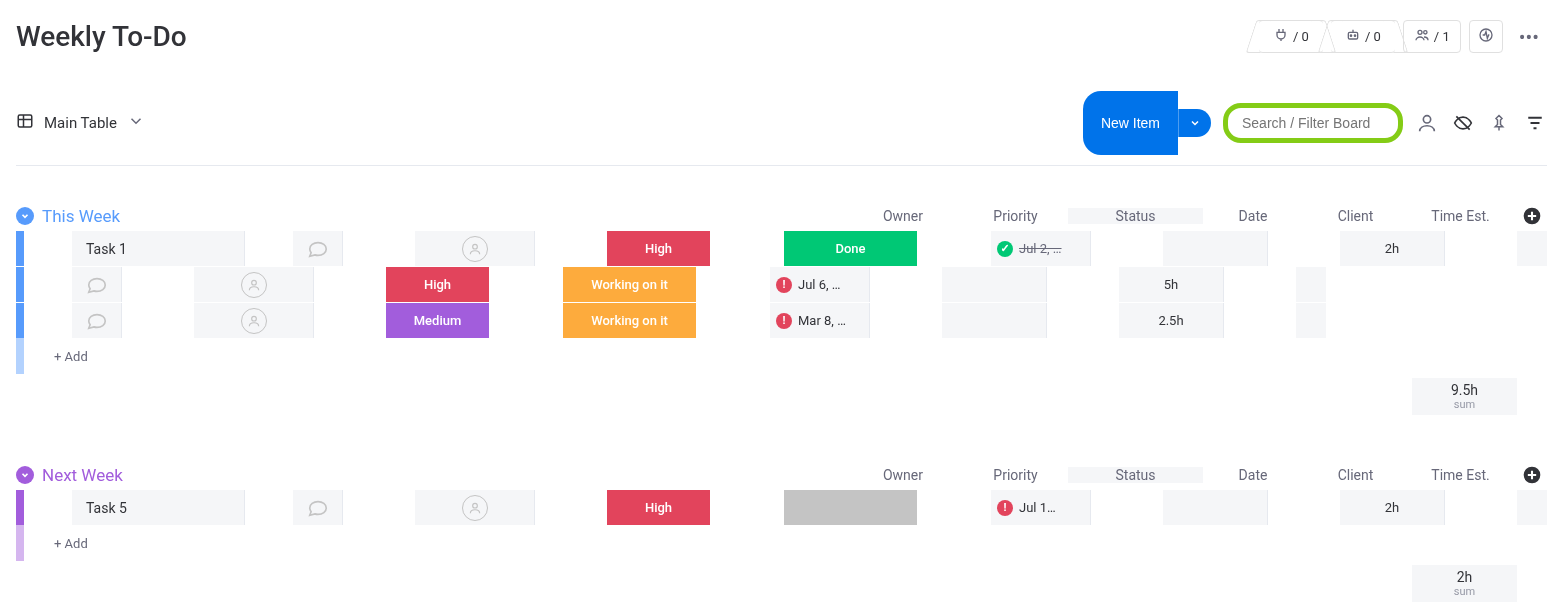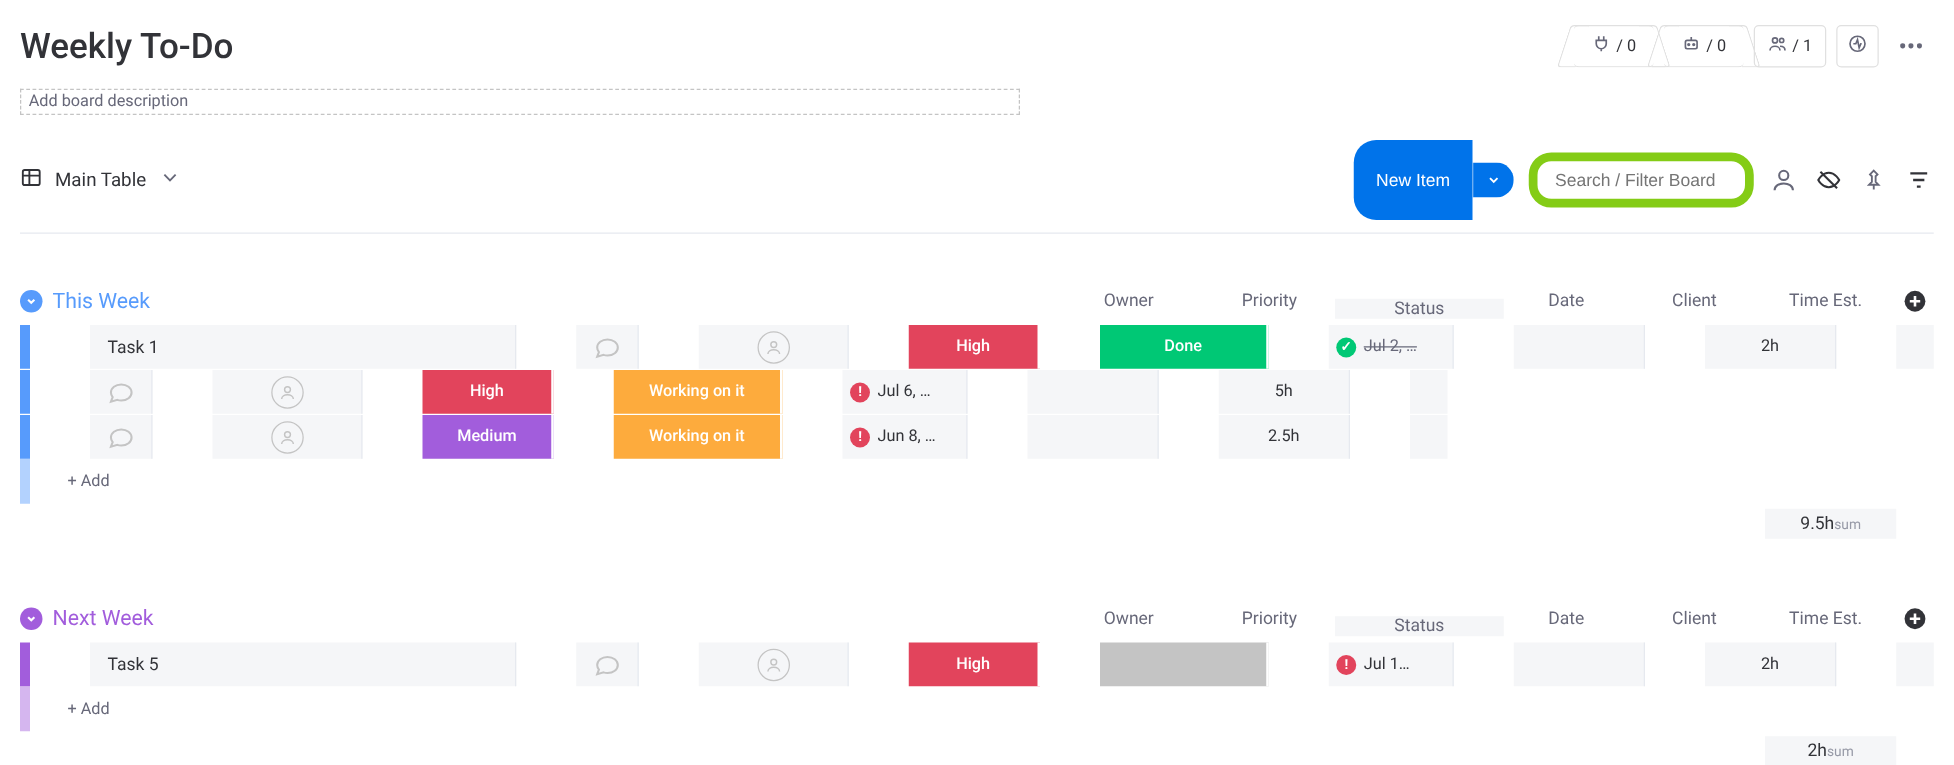--- a/index.html
+++ b/index.html
@@ -23,74 +23,73 @@
 
   
   .toolbar { display: flex; align-items: center; justify-content: space-between; border-bottom: 1px solid #e6e9ef; padding-bottom: 10px; margin-top: 20px; gap: 28px; }
   .view-selector { display: flex; align-items: center; gap: 10px; color: #323338; cursor: pointer; font-size: 15px; }
   .view-selector svg { width: 18px; height: 18px; }
 
   .toolbar-right { display: flex; align-items: center; gap: 12px; }
   .new-item { display: flex; align-items: center; }
   .new-item-btn { background: #0073ea; color: #fff; border: none; border-radius: 18px 0 0 18px; padding: 24px 18px; font-size: 14px; font-weight: 500; cursor: pointer; }
   .new-item-caret { background: #0073ea; color: #fff; border: none; border-left: 1px solid rgba(255,255,255,0.3); border-radius: 0 18px 18px 0; padding: 8px 10px; cursor: pointer; display: flex; align-items: center; }
-  .search-input { border: 7px solid #84cc16; border-radius: 18px; padding: 7px 14px; width: 180px; font-size: 14px; color: #676879; }
+  .search-input { border: 5px solid #84cc16; border-radius: 18px; padding: 7px 14px; width: 180px; font-size: 14px; color: #676879; }
   .tool-icon { color: #676879; cursor: pointer; display: flex; align-items: center; justify-content: center; width: 24px; height: 24px; }
 
   
   .groups { margin-top: 40px; }
   .group { margin-bottom: 50px; }
   .group-header { display: flex; align-items: center; }
   .collapse { width: 18px; height: 18px; border-radius: 50%; display: flex; align-items: center; justify-content: center; color: #fff; margin-right: 8px; cursor: pointer; }
   .collapse svg { width: 10px; height: 10px; }
   .group-title { font-size: 17px; font-weight: 400; }
   .cols { display: flex; margin-left: auto; }
   .colhead { color: #676879; text-align: center; font-size: 14px; display: flex; align-items: center; justify-content: center; }
-  .colhead.status { background: #f5f6f8; margin-top: 12px; }
+  .colhead.status { background: #f5f6f8; }
 
   .add-col { width: 30px; display: flex; align-items: center; justify-content: center; cursor: pointer; margin-left: 4px; }
 
   .rows { margin-top: 4px; }
   .row { display: flex; height: 36px; border-top: 1px solid #fff; align-items: stretch; gap: 48px; }
   .leftbar { width: 8px; }
   .taskname { flex: 1; background: #f5f6f8; display: flex; align-items: center; padding-left: 14px; font-size: 14px; border-right: 1px solid #e6e9ef; }
   .chat { width: 50px; background: #f5f6f8; display: flex; align-items: center; justify-content: center; border-right: 1px solid #e6e9ef; }
-  .cell { display: flex; align-items: center; justify-content: center; background: #f5f6f8; border-right: 1px solid #e6e9ef; font-size: 13px; color: #323338; }
+  .cell { display: flex; align-items: center; justify-content: center; background: #f5f6f8; border-right: 1px solid #e6e9ef; font-size: 13px; color: #323338; margin-left: 24px; }
   .cell.tag { color: #fff; font-weight: 500; border-right: 2px solid #fff; }
   .cell.date { justify-content: flex-start; padding-left: 6px; gap: 6px; color: #323338; }
   .deadline-badge { width: 16px; height: 16px; border-radius: 50%; display: inline-flex; align-items: center; justify-content: center; color: #fff; font-size: 11px; font-weight: bold; }
   .strike { text-decoration: line-through; color: #676879; }
 
   .w-owner { width: 120px; }
   .w-priority { width: 105px; }
   .w-status { width: 135px; }
   .w-date { width: 100px; }
   .w-client { width: 105px; }
   .w-time { width: 105px; }
   .w-tail { width: 30px; }
 
   .addrow { display: flex; height: 36px; }
   .addrow .leftbar { opacity: 0.45; }
   .addrow .addtext { flex: 1; display: flex; align-items: center; padding-left: 30px; color: #676879; font-size: 13px; cursor: text; }
 
   .sumrow { display: flex; justify-content: flex-end; margin-top: 4px; }
-  .sumcell { background: #f5f6f8; display: flex; flex-direction: row; align-items: center; justify-content: center; padding: 4px 0; color: #323338; }
+  .sumcell { background: #f5f6f8; display: flex; flex-direction: column; align-items: center; justify-content: center; padding: 4px 0; color: #323338; }
   .sumcell .sumlabel { font-size: 11px; color: #9699a6; }
 
   .person-icon { width: 26px; height: 26px; border-radius: 50%; border: 1.5px solid #c4c4c4; display: flex; align-items: center; justify-content: center; color: #c4c4c4; }
 </style>
 </head>
 <body>
 
 <div class="page">
 
   <div class="header">
     <div class="title-area">
       <div class="board-title">Weekly To-Do</div>
-      <div class="board-desc">Add board description</div>
     </div>
     <div class="header-actions">
       <div class="chip angled">
         <span>
           <svg width="16" height="16" viewBox="0 0 24 24" fill="none" stroke="#676879" stroke-width="2">
               <path d="M9 3v5M15 3v5M6 8h12v4a6 6 0 0 1-12 0V8zM12 18v3"></path>
             </svg>
         </span>
         <span>/ 0</span>
       </div>
@@ -266,21 +265,21 @@
                 <svg width="14" height="14" viewBox="0 0 24 24" fill="none" stroke="#c4c4c4" stroke-width="2">
                   <circle cx="12" cy="8" r="4"></circle>
                   <path d="M4 21c0-4 4-6 8-6s8 2 8 6"></path>
                 </svg>
               </span>
             </div>
             <div class="cell tag w-priority" style="background:#a25ddc">Medium</div>
             <div class="cell tag w-status" style="background:#fdab3d">Working on it</div>
             <div class="cell w-date date">
               <span class="deadline-badge" style="background:#e2445c">!</span>
-              <span class="">Jun 8, …</span>
+              <span class="">Mar 8, …</span>
             </div>
             <div class="cell w-client"></div>
             <div class="cell w-time">2.5h</div>
             <div class="cell w-tail" style="border-right:none"></div>
           </div>
           <div class="addrow">
             <div class="leftbar" style="background:#579bfc"></div>
             <div class="addtext">+ Add</div>
           </div>
         </div>

